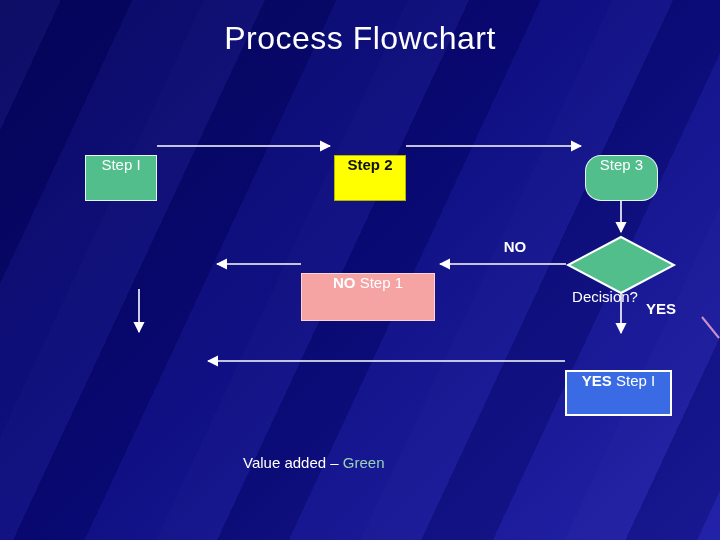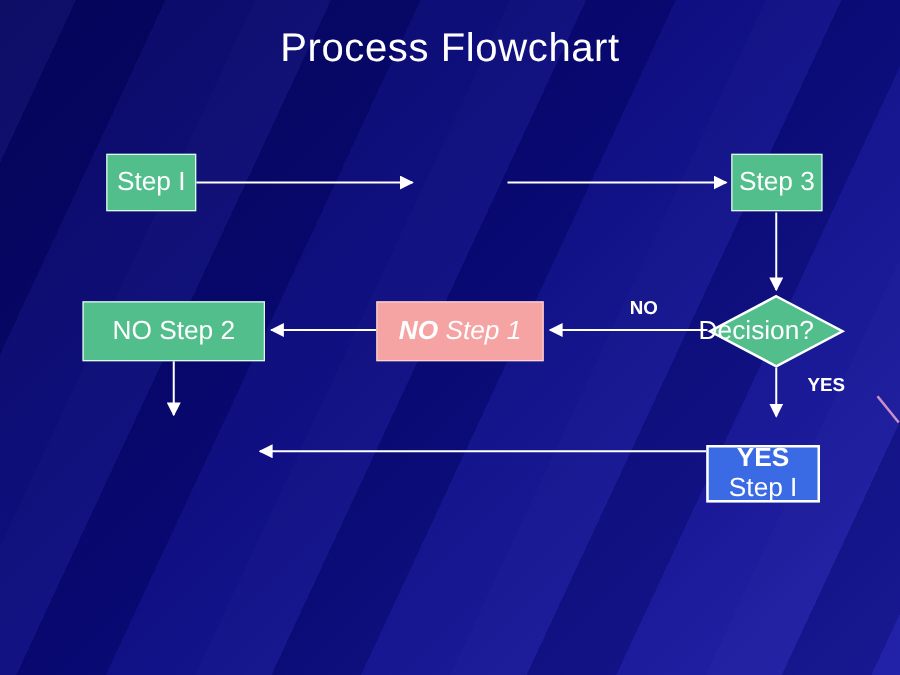--- a/index.html
+++ b/index.html
@@ -12,35 +12,35 @@
         rgba(0,0,45,0.18) 55px 120px,
         rgba(255,255,255,0.025) 120px 185px),
       linear-gradient(135deg,#050561 0%,#0a0a80 45%,#1e1ea8 100%);
     padding-left: 16px;
   }
   .title{
     position:absolute;top:20px;left:0;width:720px;text-align:center;
     color:#fff;font-size:32px;letter-spacing:.5px;
   }
   .node{
-    position:absolute;display:flex;align-items:center;justify-content:center;
-    font-size:21px;color:#fff;box-sizing:border-box;text-align:center;
+    position:absolute;display:flex;align-items:flex-start;justify-content:center;
+    font-size:15px;color:#fff;box-sizing:border-box;text-align:center;margin-top:32px;
   }
   .b-green{border:1px solid rgba(255,255,255,.85);}
   .b-yellow{border:1px solid rgba(120,120,0,.55);color:#111;}
   .b-pink{border:1px solid rgba(255,255,255,.55);}
   .b-blue{border:2px solid #fff;}
   .pill{border:2px solid #fff;border-radius:23px;}
   .step-i  {left:85px; top:123px;width:72px; height:46px;}
   .step-2  {left:334px;top:123px;width:72px; height:46px;}
   .step-3  {left:585px;top:123px;width:73px; height:46px;}
   .no-step-2{left:66px; top:241px;width:146px;height:48px;}
-  .no-step-1{left:301px;top:241px;width:134px;height:48px;font-style:italic;}
+  .no-step-1{left:301px;top:241px;width:134px;height:48px;}
   .stop    {left:75px; top:337px;width:127px;height:46px;}
-  .yes-step-i{left:565px;top:356px;width:91px;height:46px;}
+  .yes-step-i{left:565px;top:338px;width:107px;height:46px;}
   .decision-label{left:552px;top:256px;width:106px;height:18px;background:transparent!important;}
   .branch-label{
     position:absolute;color:#fff;font-weight:bold;font-size:15px;text-align:center;
   }
   .no-label {left:498px;top:238px;width:34px;}
   .yes-label{left:640px;top:300px;width:42px;}
   svg.overlay{position:absolute;left:0;top:0;}
   .legend{
     position:absolute;left:243px;top:408px;
     color:#fff;font-size:15px;line-height:22px;white-space:pre;
@@ -70,44 +70,45 @@
       <line x1="565" y1="361" x2="208" y2="361" marker-end="url(#arw)"></line>
     </g>
     <polygon points="621,237 674,265 621,293 568,265" stroke="#ffffff" stroke-width="2" fill="#52BE8C"></polygon>
     <line x1="702" y1="317" x2="719" y2="338" stroke-width="2" opacity="0.85" stroke="#E9A6CE"></line>
   </svg>
 
   <div class="node b-green step-i" style="background: rgb(82, 190, 140);">
     <span>Step I</span>
   </div>
 
+  <div class="node b-yellow step-2" style="background: rgb(255, 255, 0);">
+    <span style="font-weight:bold;">Step 2</span>
+  </div>
 
-  <div class="node b-green step-3" style="background: rgb(82, 190, 140);">
+  <div class="node b-green step-3" style="background: rgb(82, 190, 140); border-radius: 16px;">
     <span>Step 3</span>
   </div>
 
-  <div class="node b-green no-step-2" style="background: rgb(82, 190, 140);">
-    <span>NO Step 2</span>
-  </div>
 
   <div class="node b-pink no-step-1" style="background: rgb(245, 163, 163);">
     <span><b>NO</b><span> Step 1</span></span>
   </div>
 
   <div class="node decision-label">
     <span>Decision?</span>
   </div>
 
   <div class="branch-label no-label">NO</div>
   <div class="branch-label yes-label">YES</div>
 
 
   <div class="node b-blue yes-step-i" style="background: rgb(58, 107, 228);">
     <span><b>YES</b><span> Step I</span></span>
   </div>
 
   <div class="legend">
+    <div><span>Value added – </span><span style="color: rgb(155, 210, 180);">Green</span></div>
     
     
     
   </div>
 
 </div>
 
 </body></html>

